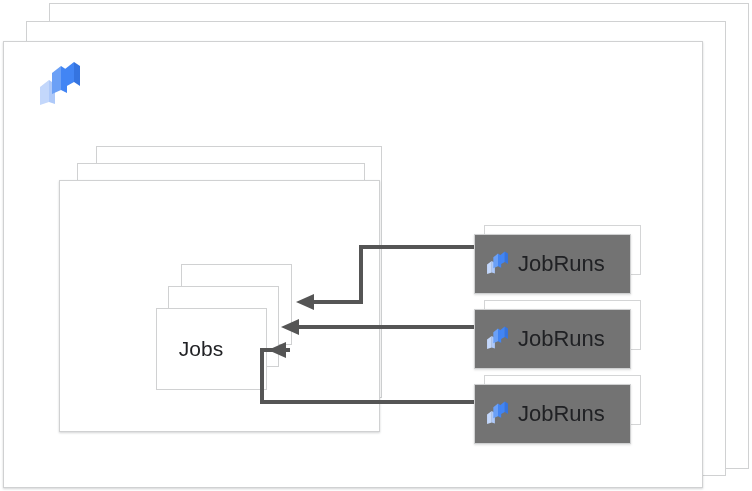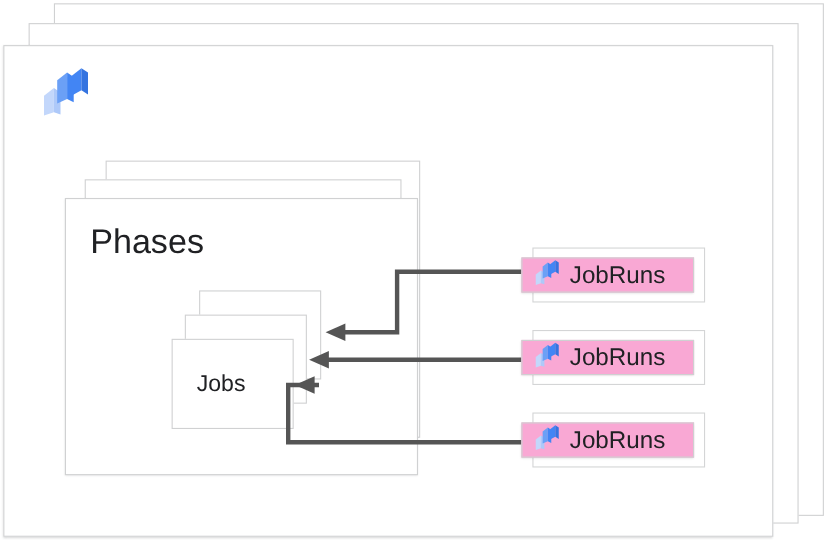--- a/index.html
+++ b/index.html
@@ -102,22 +102,22 @@
     height: 50px;
     background: #ffffff;
     border: 1px solid #d4d5d6;
     box-sizing: border-box;
   }
   .jobruns-front {
     position: absolute;
     left: 0px;
     top: 9px;
     width: 157px;
-    height: 32px;
-    background: #f9a8d4;
+    height: 60px;
+    background: #737373;
     border: 1px solid #cfd0d1;
     box-sizing: border-box;
     box-shadow: 0 1px 2px rgba(60,64,67,0.18);
     display: flex;
     align-items: center;
     padding-left: 11px;
     gap: 9px;
   }
   .jobruns-label {
     font-size: 22px;
@@ -158,21 +158,20 @@
         <polygon points="27,9 36,2 36,22 27,27" fill="#4285f4"></polygon>
         <polygon points="36,2 42,6 42,26 36,22" fill="#3574e0"></polygon>
       </svg>
     </span>
   </div>
 
   <div class="card" id="phases-stack-back2"></div>
   <div class="card" id="phases-stack-back1"></div>
   <div class="card shadowed" id="phases-card"></div>
 
-  <div id="phases-title">Phases</div>
 
   <div class="card" id="jobs-stack-back2"></div>
   <div class="card" id="jobs-stack-back1"></div>
   <div class="card" id="jobs-card"></div>
   <div id="jobs-label">Jobs</div>
 
   <svg id="connectors" viewBox="0 0 752 491" xmlns="http://www.w3.org/2000/svg">
 
     <path d="M 474 247 L 361 247 L 361 302 L 303 302" fill="none" stroke="#555555" stroke-width="4" stroke-linejoin="miter"></path>
     <polygon points="296,302 314,294 314,310" fill="#555555"></polygon>

